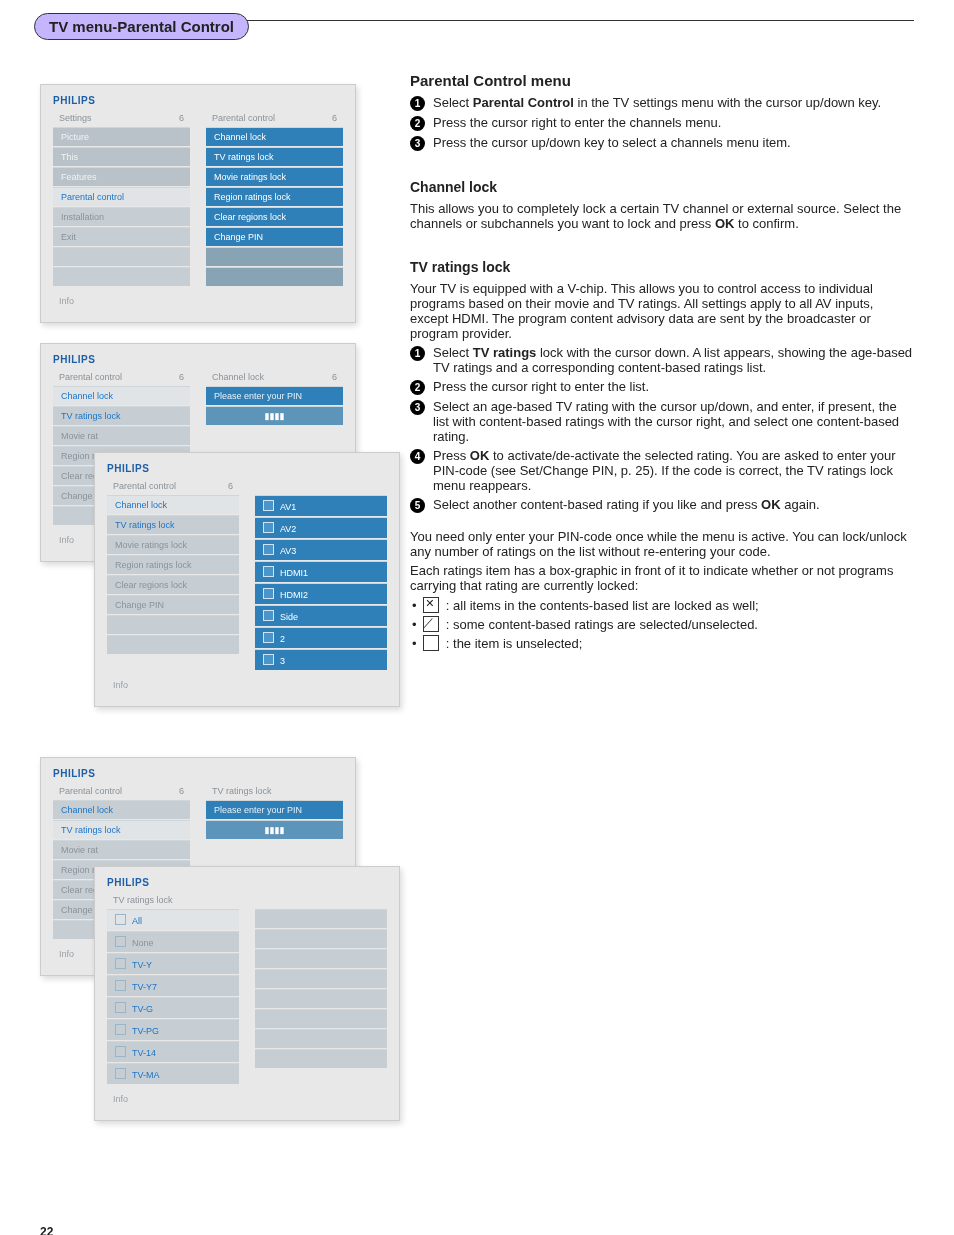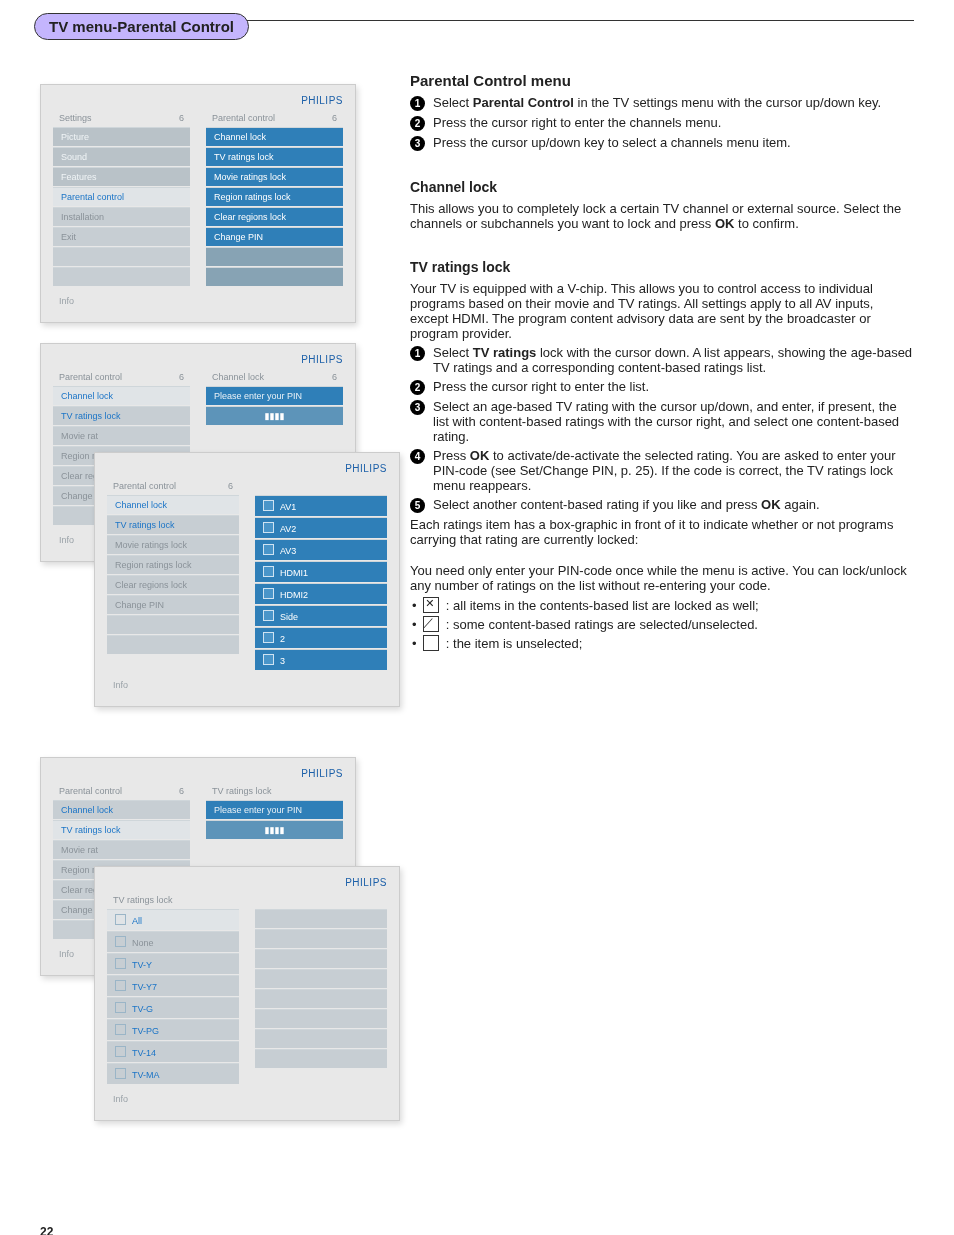--- a/index.html
+++ b/index.html
@@ -70,21 +70,21 @@
     border: 1px solid #ccc;
     width: 290px;
     margin: 30px 0 10px 0;
     box-shadow: 2px 3px 6px rgba(0,0,0,0.15);
     font-size: 9px;
     color: #7a8a94;
     padding: 10px 12px 16px 12px;
     position: relative;
   }
   .menu-mock.offset { margin-left: 54px; margin-top: -120px; width: 280px; }
-  .mock-logo { text-align: right; color: #1b5fa8; font-weight: normal; letter-spacing: 0.5px; font-size: 10px; }
+  .mock-logo { text-align: left; color: #1b5fa8; font-weight: bold; letter-spacing: 0.5px; font-size: 10px; }
   .mock-row { display: flex; gap: 16px; margin-top: 4px; }
   .mock-col { flex: 1; }
   .mock-head { display: flex; justify-content: space-between; padding: 3px 6px; color: #8a9299; font-size: 9px; }
   .mock-item {
     background: #b9c2c8;
     color: #f0f4f6;
     padding: 4px 8px;
     margin-top: 1px;
     border-top: 1px solid #cfd6da;
     font-size: 9px;
@@ -117,21 +117,21 @@
 
     <div class="menu-mock">
       <div class="mock-logo">PHILIPS</div>
       <div class="mock-row">
         <div class="mock-col">
           <div class="mock-head">
               <span>Settings</span>
               <span>6</span>
             </div>
           <div class="mock-item">Picture</div>
-          <div class="mock-item">Sound</div>
+          <div class="mock-item">This</div>
           <div class="mock-item">Features</div>
           <div class="mock-item sel-blue">Parental control</div>
           <div class="mock-item light">Installation</div>
           <div class="mock-item light">Exit</div>
           <div class="mock-item light">&nbsp;</div>
           <div class="mock-item light">&nbsp;</div>
         </div>
         <div class="mock-col mock-right">
           <div class="mock-head" style="color:#8a9299">
               <span>Parental control</span>
@@ -312,22 +312,22 @@
       <li>
           <span class="numbullet">4</span>
           <span>Press <b>OK</b> to activate/de-activate the selected rating. You are asked to enter your PIN-code (see Set/Change PIN, p. 25). If the code is correct, the TV ratings lock menu reappears.</span>
         </li>
       <li>
           <span class="numbullet">5</span>
           <span>Select another content-based rating if you like and press <b>OK</b> again.</span>
         </li>
     </ul>
 
+    <p class="bodytext" style="margin-top:16px">You need only enter your PIN-code once while the menu is active. You can lock/unlock any number of ratings on the list without re-entering your code.</p>
     <p class="bodytext">Each ratings item has a box-graphic in front of it to indicate whether or not programs carrying that rating are currently locked:</p>
-    <p class="bodytext" style="margin-top:16px">You need only enter your PIN-code once while the menu is active. You can lock/unlock any number of ratings on the list without re-entering your code.</p>
     <ul class="bullets">
       <li>• <span class="sym x"></span> <span>: all items in the contents-based list are locked as well;</span></li>
       <li>• <span class="sym slash"></span> <span>: some content-based ratings are selected/unselected.</span></li>
       <li>• <span class="sym"></span> <span>: the item is unselected;</span></li>
     </ul>
   </div>
 </div>
 
 <div class="page-num">22</div>
 

